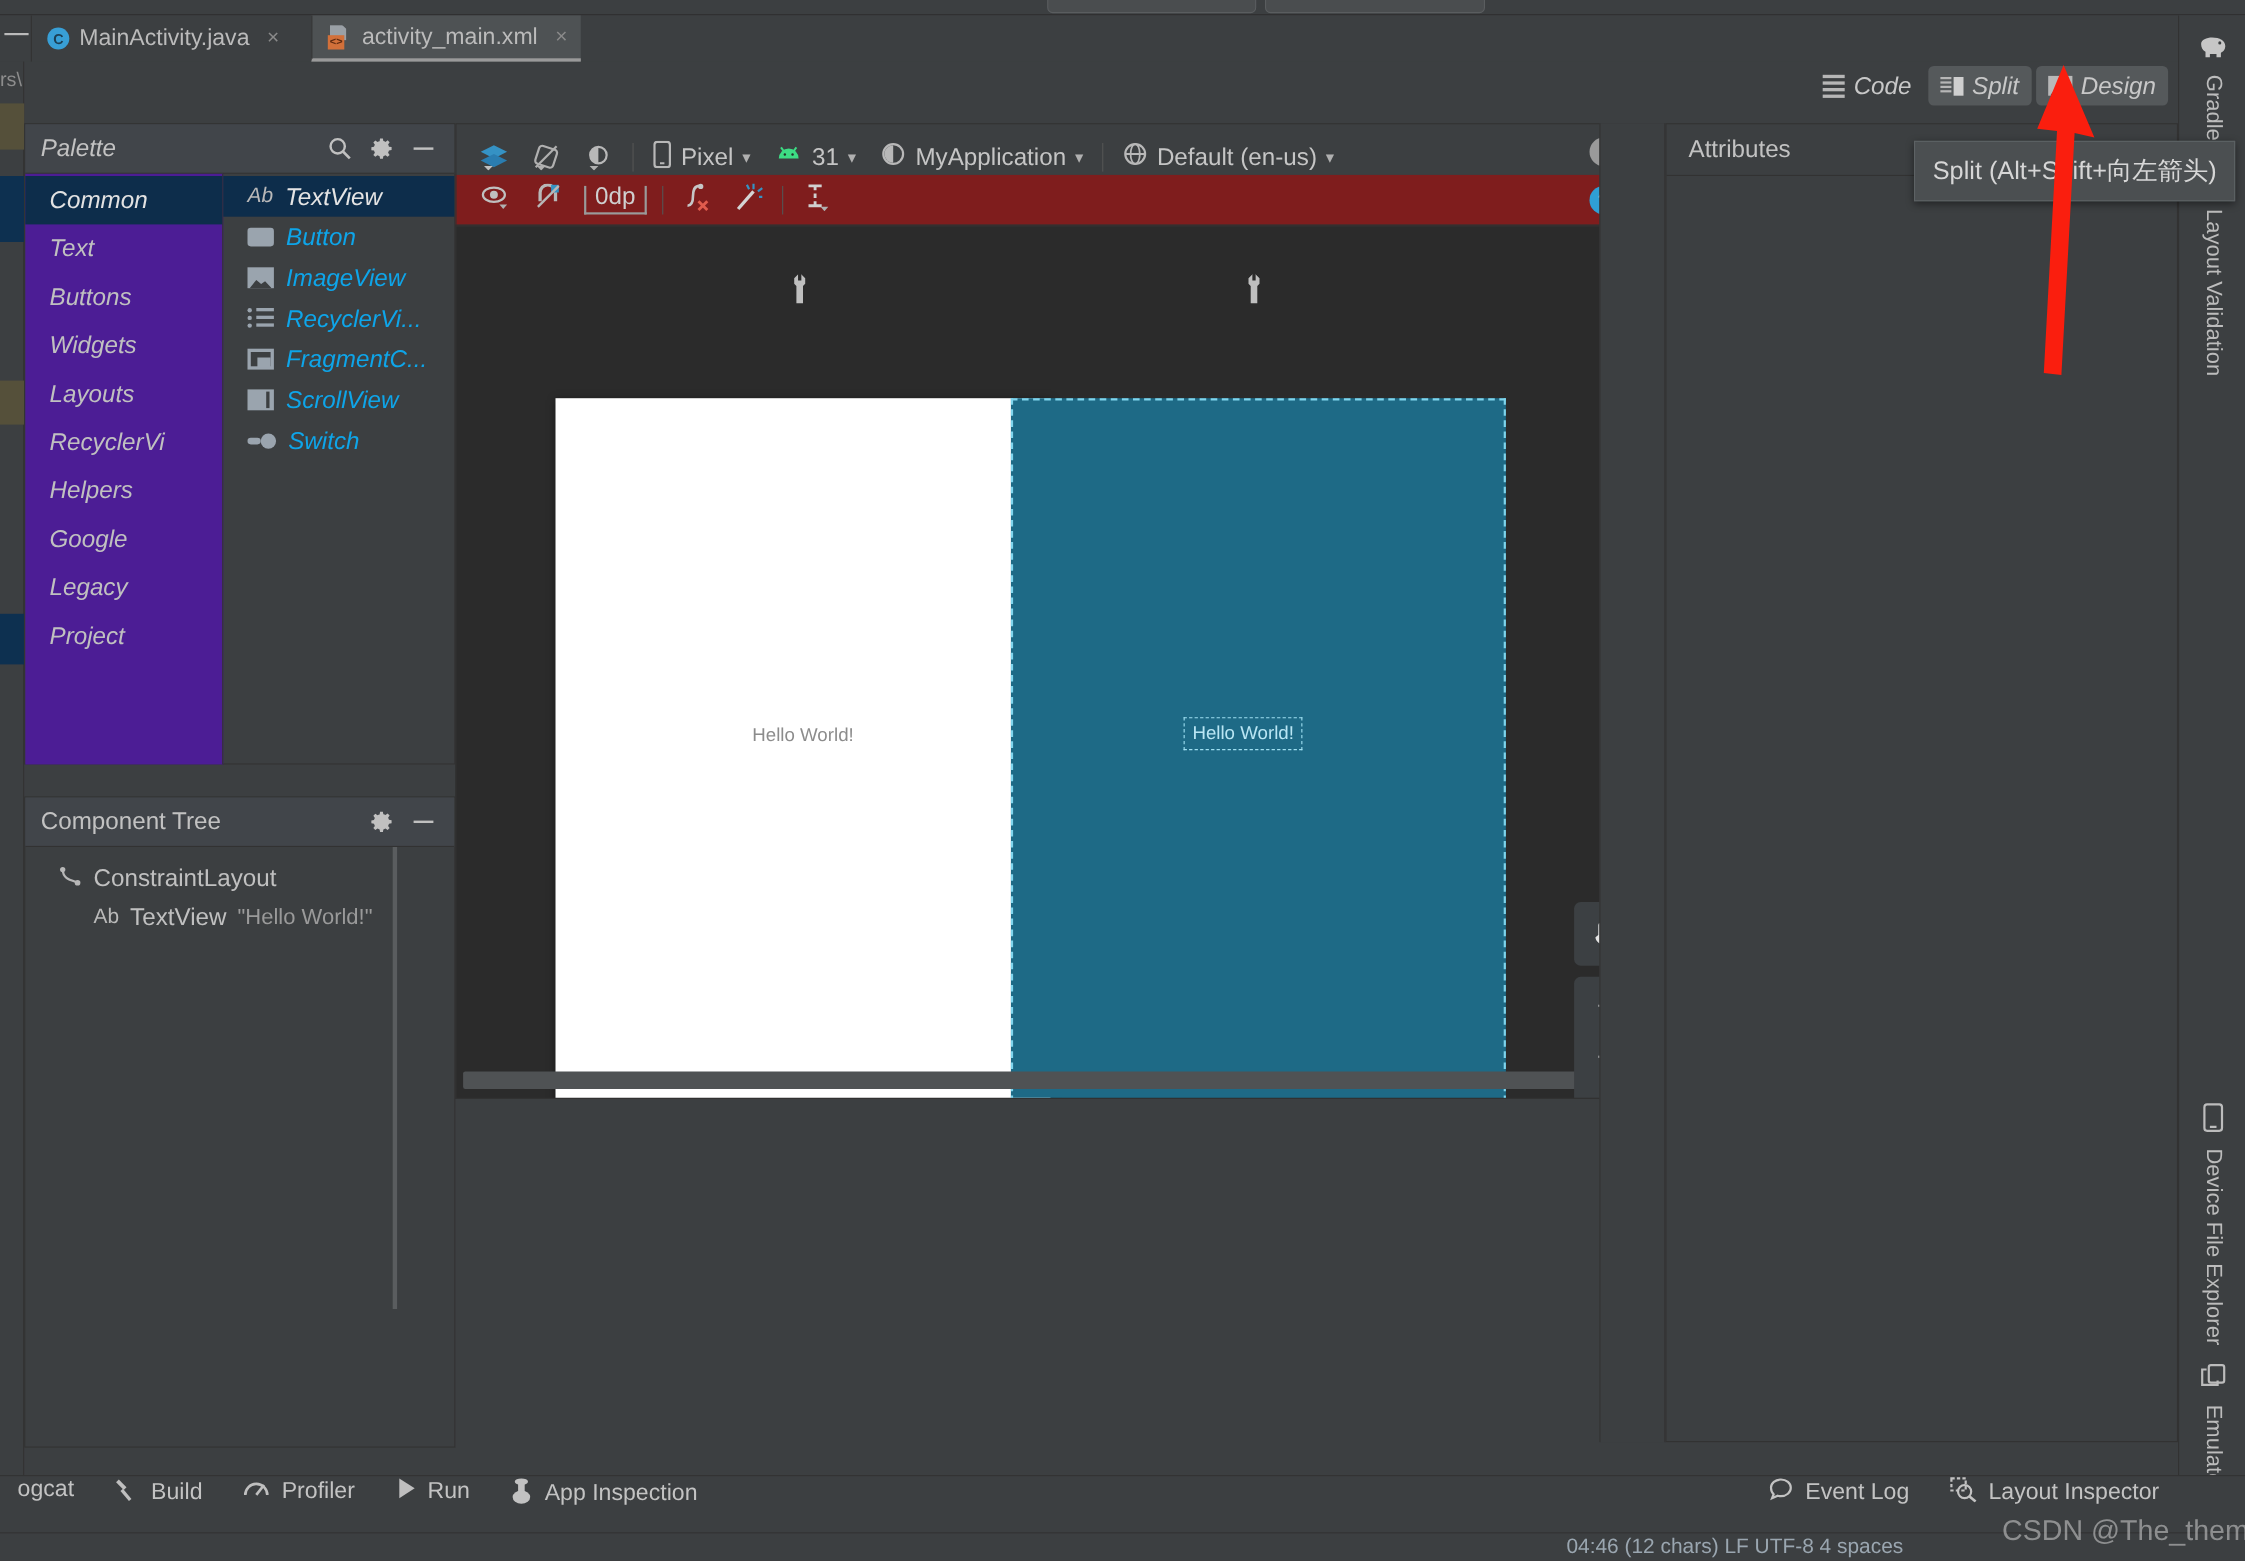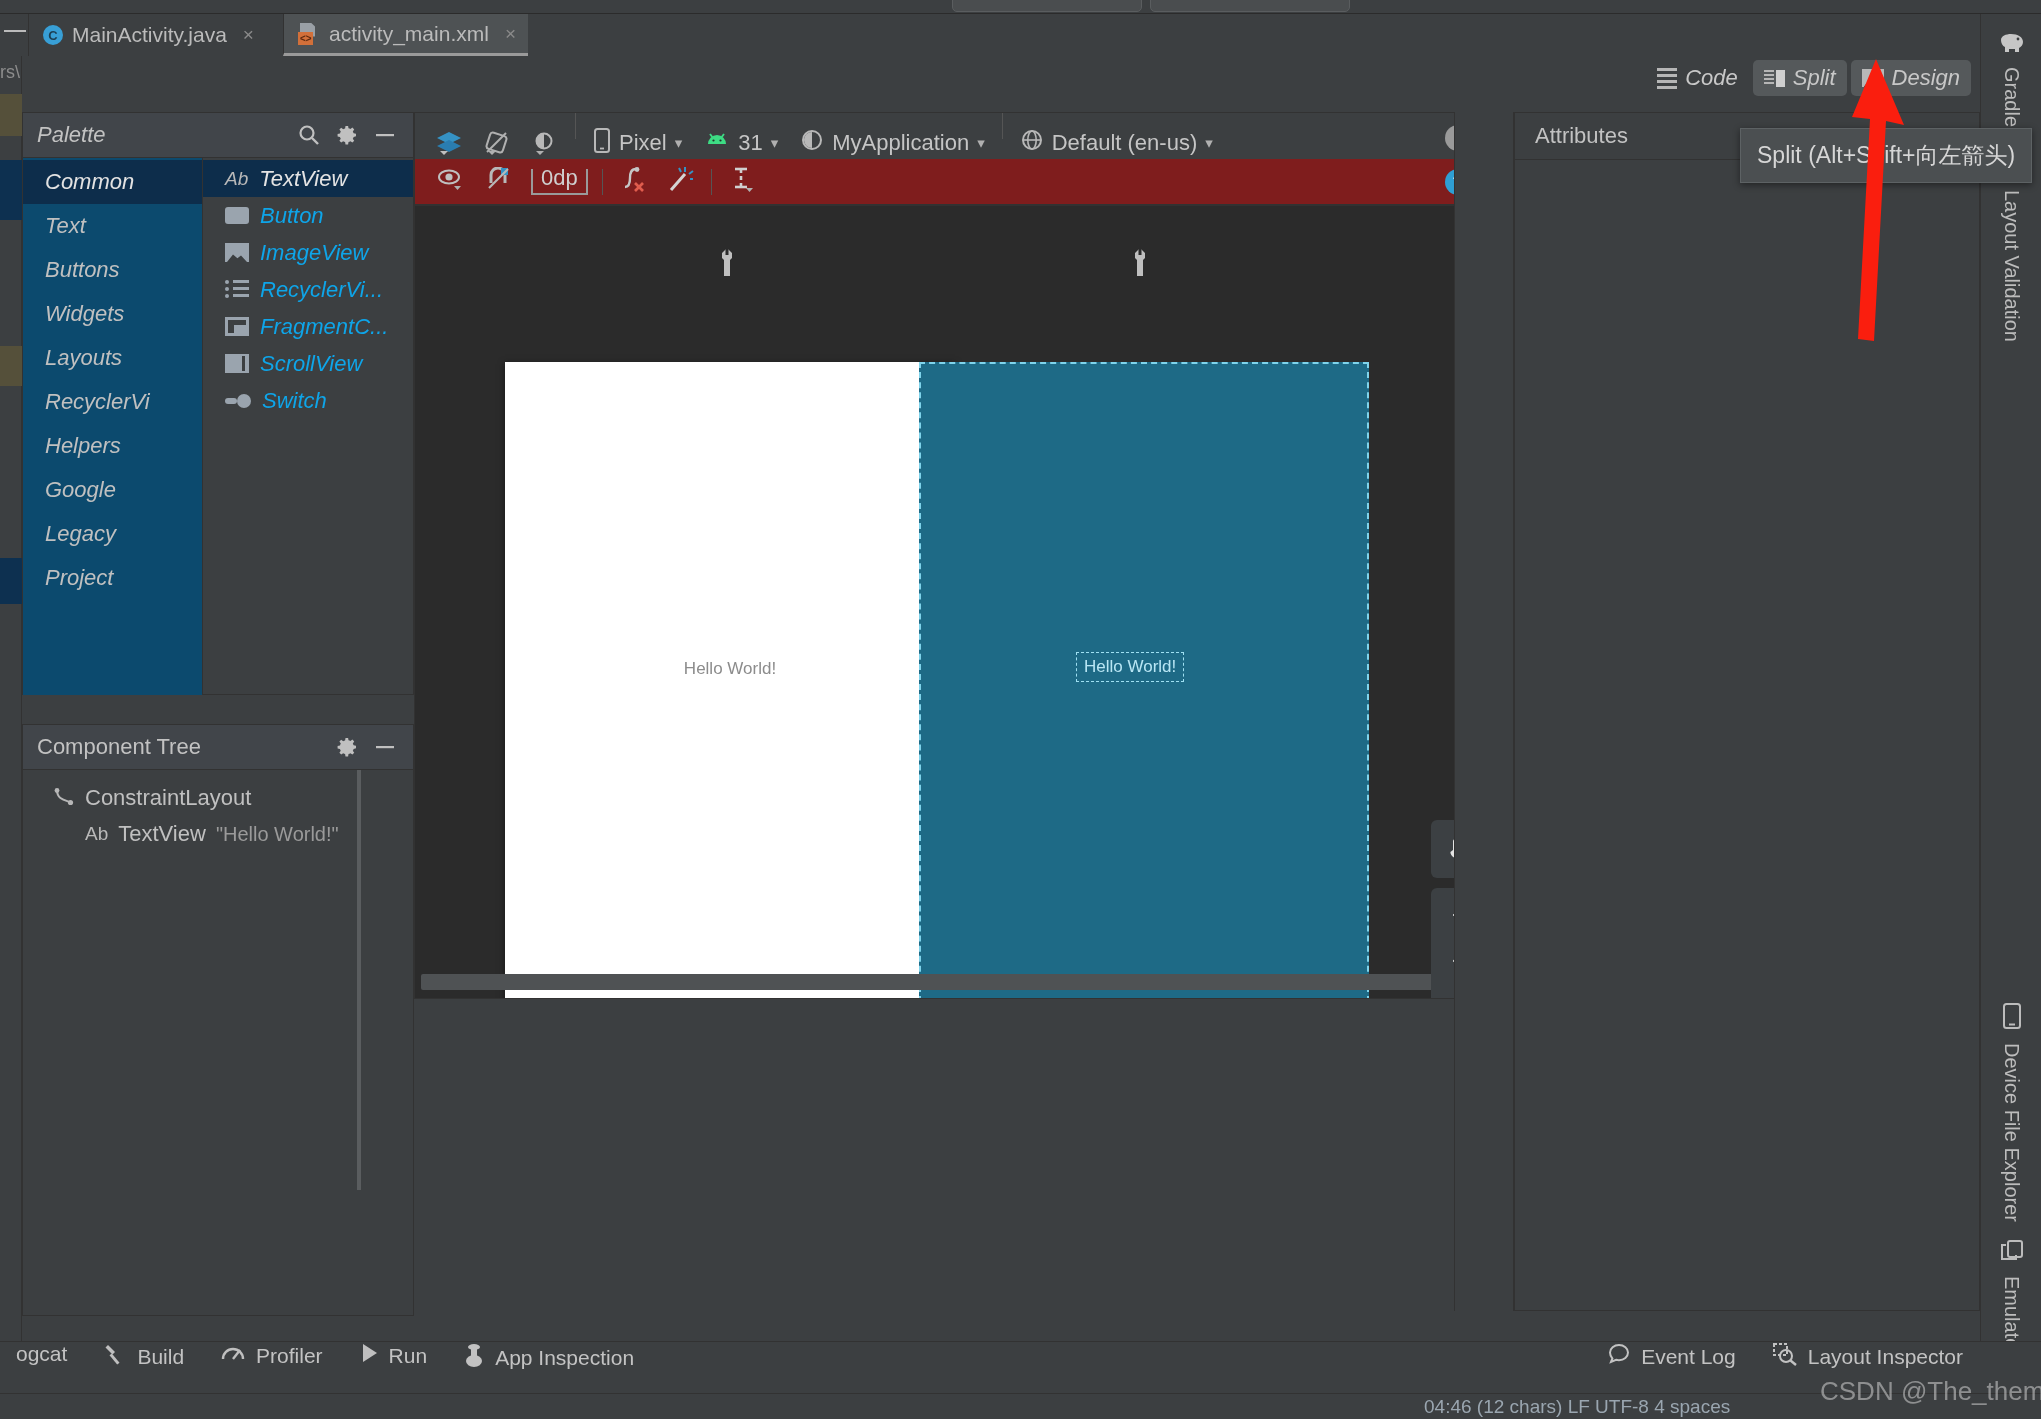--- a/index.html
+++ b/index.html
@@ -115,21 +115,21 @@
     position: absolute; left: 22px; top: 112px; width: 392px; height: 583px;
     background: #3c3f41; border: 1px solid #323232; font-style: italic;
   }
   .panel-head {
     height: 45px; background: #41454a; display: flex; align-items: center;
     padding: 0 14px; gap: 10px; border-bottom: 1px solid #323232;
   }
   .panel-title { font-size: 22px; color: #c2c2c2; flex: 1; }
   .hdr-icon { width: 28px; height: 28px; display: flex; align-items: center; justify-content: center; }
   .palette-body { display: flex; height: 537px; }
-  .pal-cats { width: 180px; background: #0c4a6e; border-right: 1px solid #323232; padding-top: 2px; }
+  .pal-cats { width: 180px; background: #4c1d95; border-right: 1px solid #323232; padding-top: 2px; }
   .pal-cat {
     height: 44px; display: flex; align-items: center; padding-left: 22px;
     font-size: 22px; color: #c0c0c0;
   }
   .pal-cat.sel { background: #0d2d4b; color: #e2e2e2; }
   .pal-items { flex: 1; padding-top: 2px; }
   .pal-item {
     height: 37px; display: flex; align-items: center; gap: 11px;
     padding-left: 22px; font-size: 22px; color: #0ea5e9;
   }
@@ -178,21 +178,21 @@
   .ct-val { color: #9a9a9a; font-size: 20px; }
   .ct-scroll {
     position: absolute; right: 52px; top: 0; width: 4px; height: 420px; background: #5a5d5f;
   }
   .cl-ico { width: 22px; height: 22px; position: relative; }
 
   
   .dsgn-toolbar {
     position: absolute; left: 414px; top: 112px; width: 1100px; height: 62px;
     background: #3c3f41; border: 1px solid #323232;
-    display: flex; gap: 0; padding-left: 10px;
+    display: flex; align-items: center; gap: 0; padding-left: 10px;
   }
   .dsgn-toolbar2 {
     position: absolute; left: 414px; top: 159px; width: 1100px; height: 46px;
     background: #7f1d1d; border: 1px solid #323232; border-top: none;
     display: flex; align-items: center; padding-left: 10px;
   }
   .tb-btn {
     display: flex; align-items: center; gap: 8px; padding: 4px 11px;
     font-size: 22px; color: #c5c5c5; white-space: nowrap;
   }

